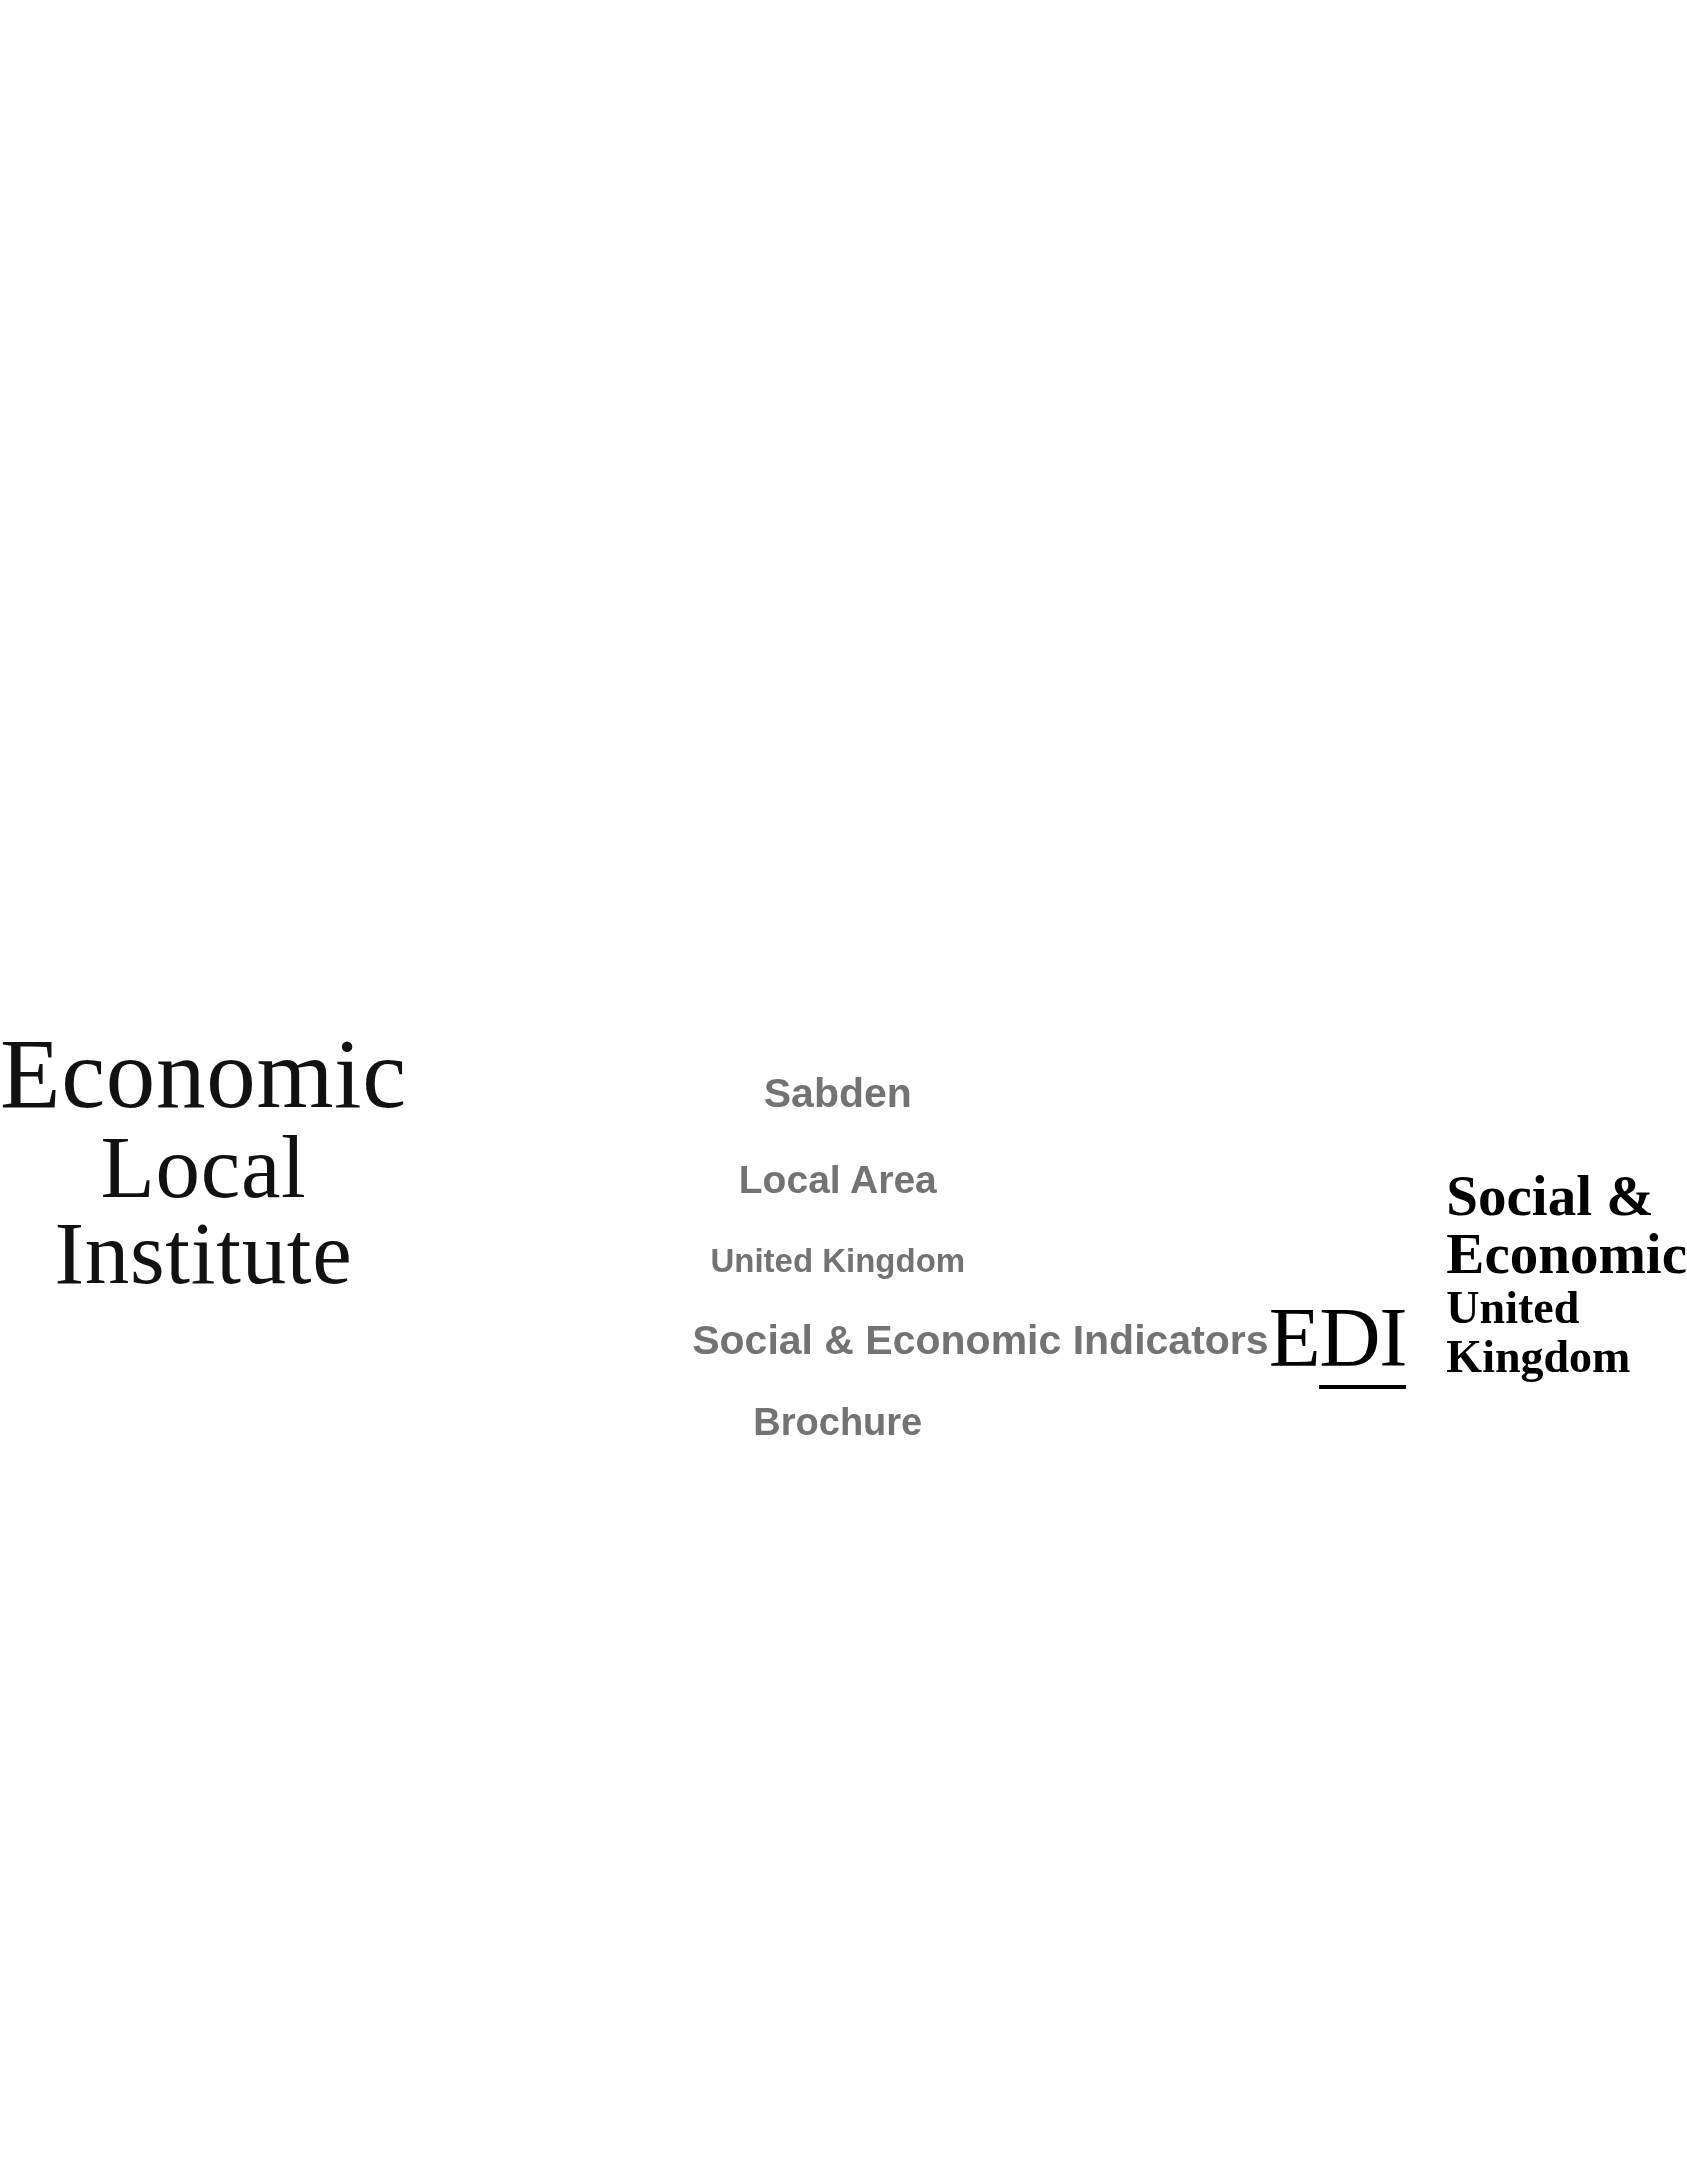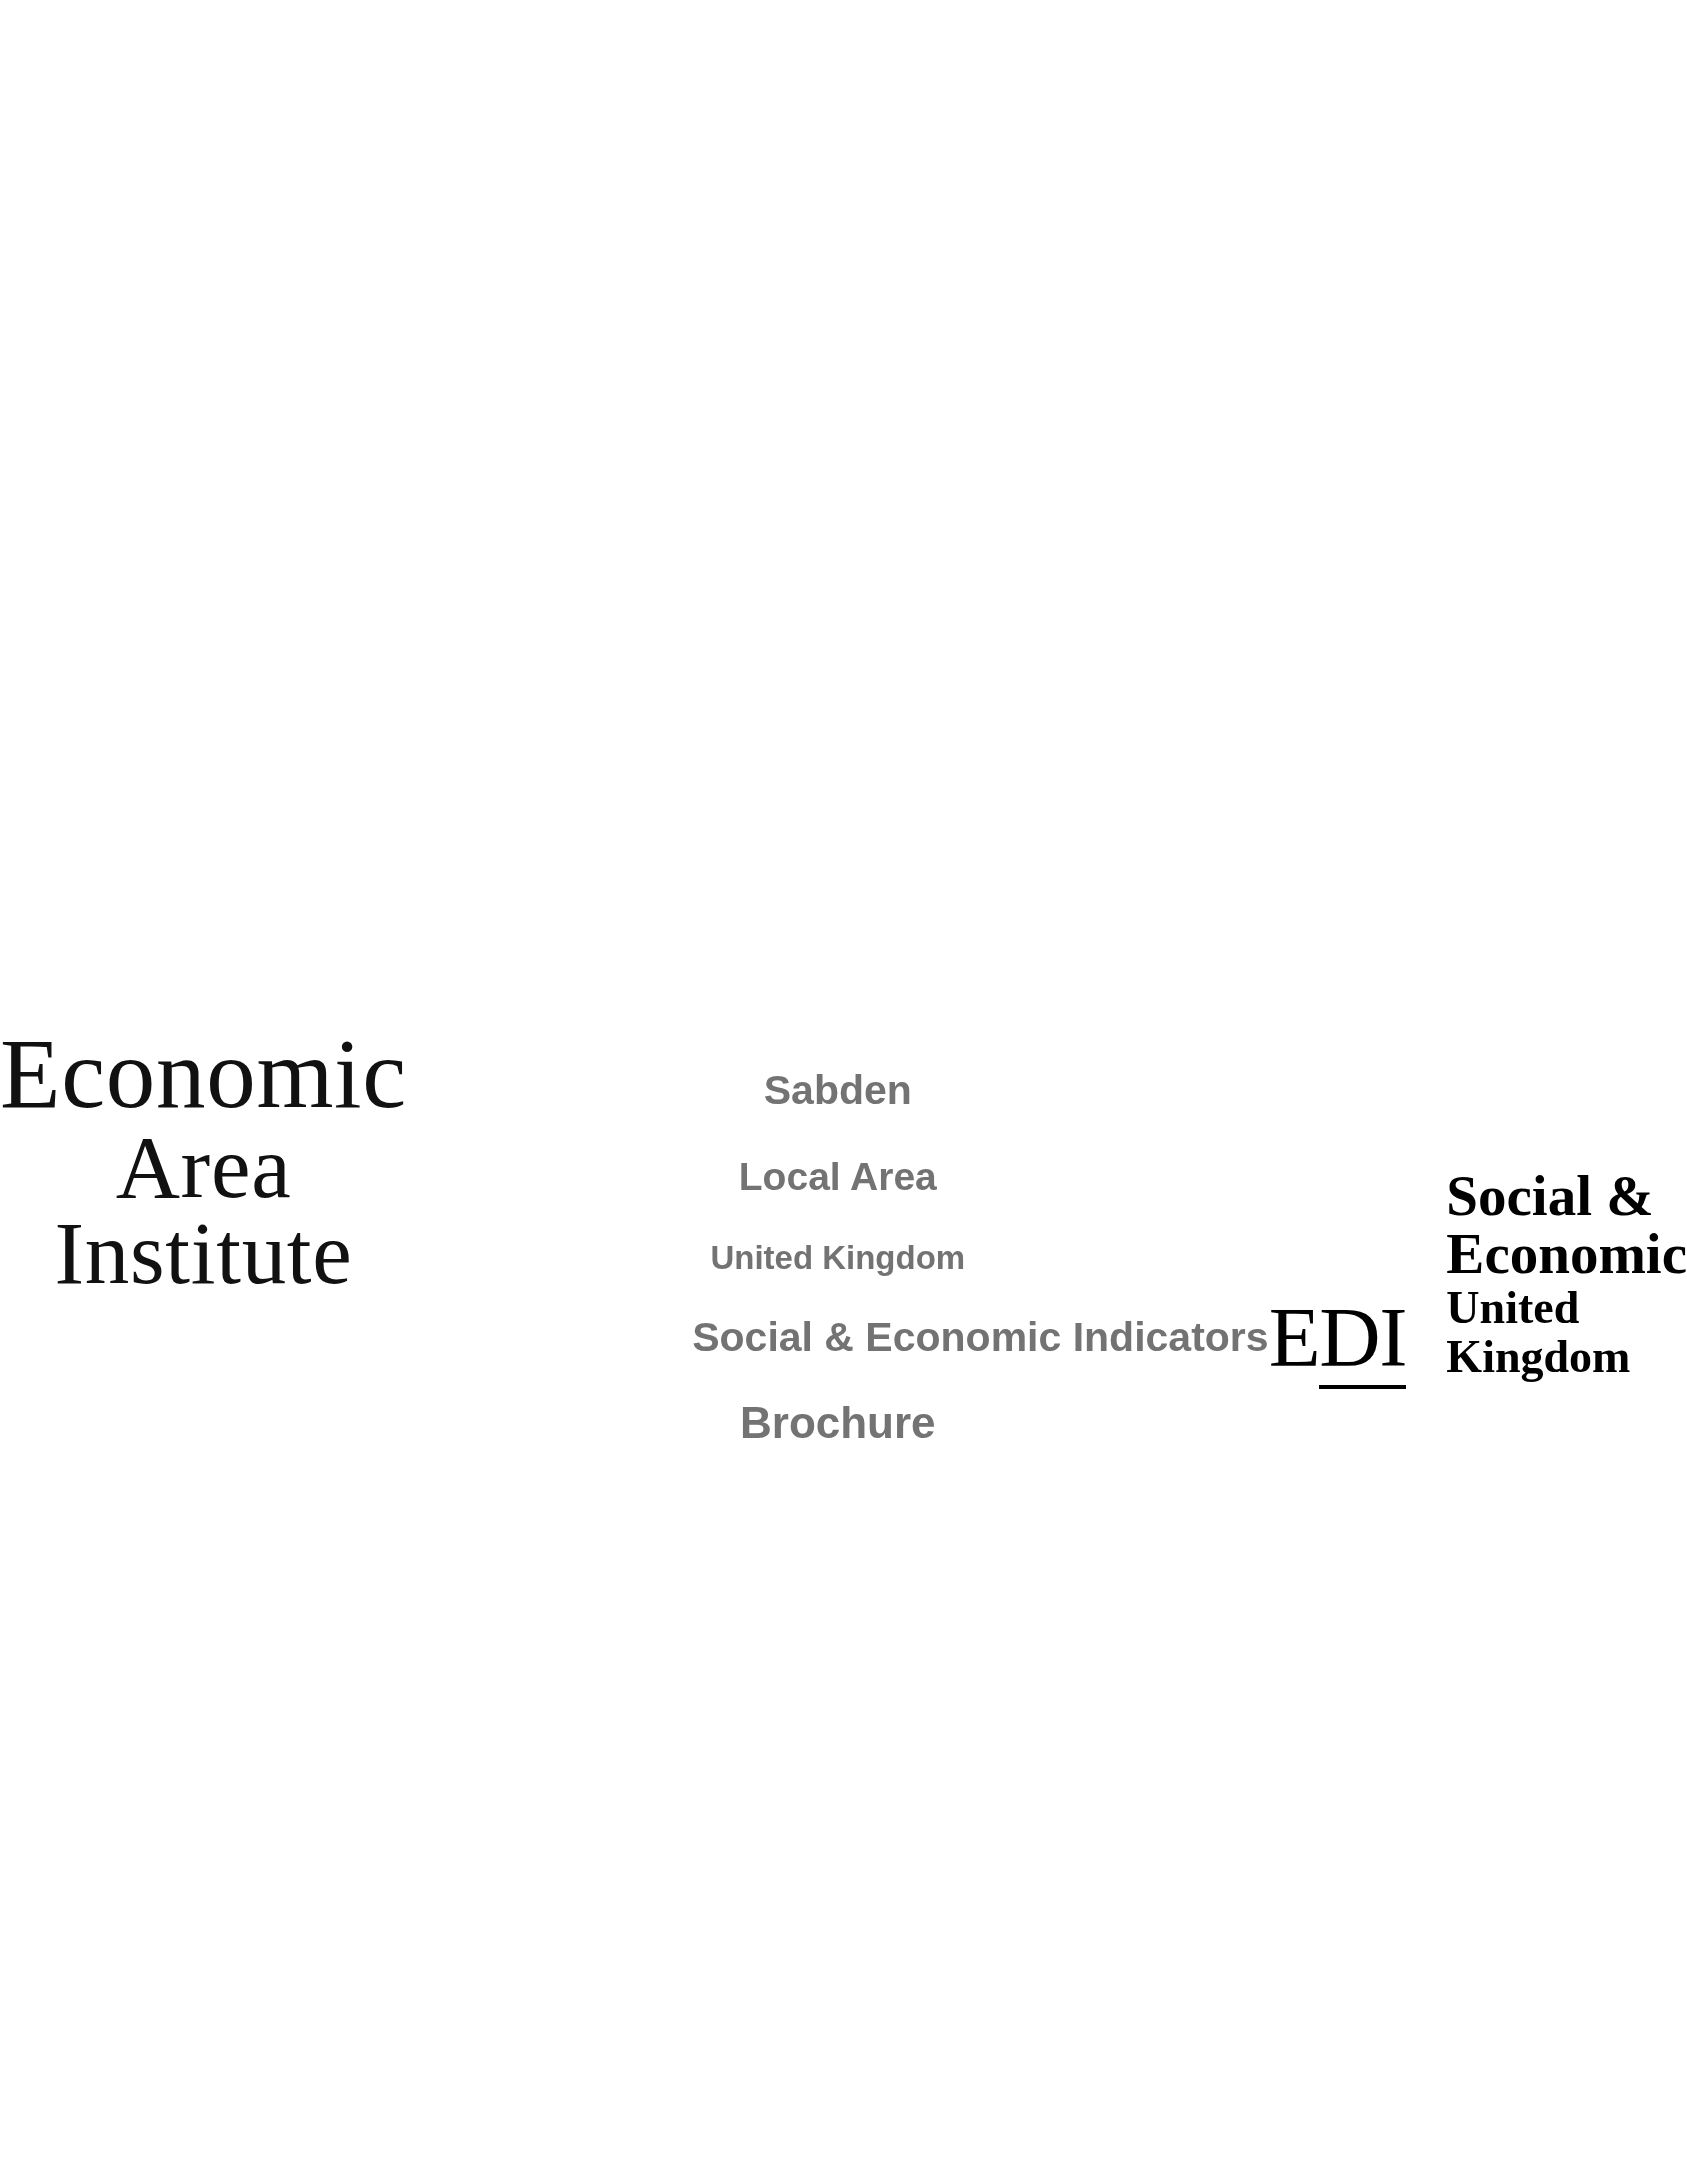--- a/index.html
+++ b/index.html
@@ -66,21 +66,21 @@
   .t-country {
     font-size: 33px;
     margin-bottom: 37px;
   }
   .t-subject {
     font-size: 41px;
     margin-bottom: 37px;
     text-align: right;
   }
   .t-doctype {
-    font-size: 44px;
+    font-size: 38px;
   }
 
   
   .footer-logo {
     margin-top: 370px;
     display: flex;
     align-items: flex-end;
     justify-content: center;
     gap: 40px;
     font-family: "Liberation Serif", serif;
@@ -115,21 +115,21 @@
     margin-top: 1.3px;
   }
 </style>
 </head>
 <body>
 
 <div class="page">
 
   <div class="masthead">
     <span class="line1">Economic</span>
-    <span class="line2">Area Institute</span>
+    <span class="line2">Local Institute</span>
   </div>
 
   <div class="title-block">
     <div class="t-area-name">Sabden</div>
     <div class="t-area-type">Local Area</div>
     <div class="t-country">United Kingdom</div>
     <div class="t-subject">Social &amp; Economic Indicators</div>
     <div class="t-doctype">Brochure</div>
   </div>
 

